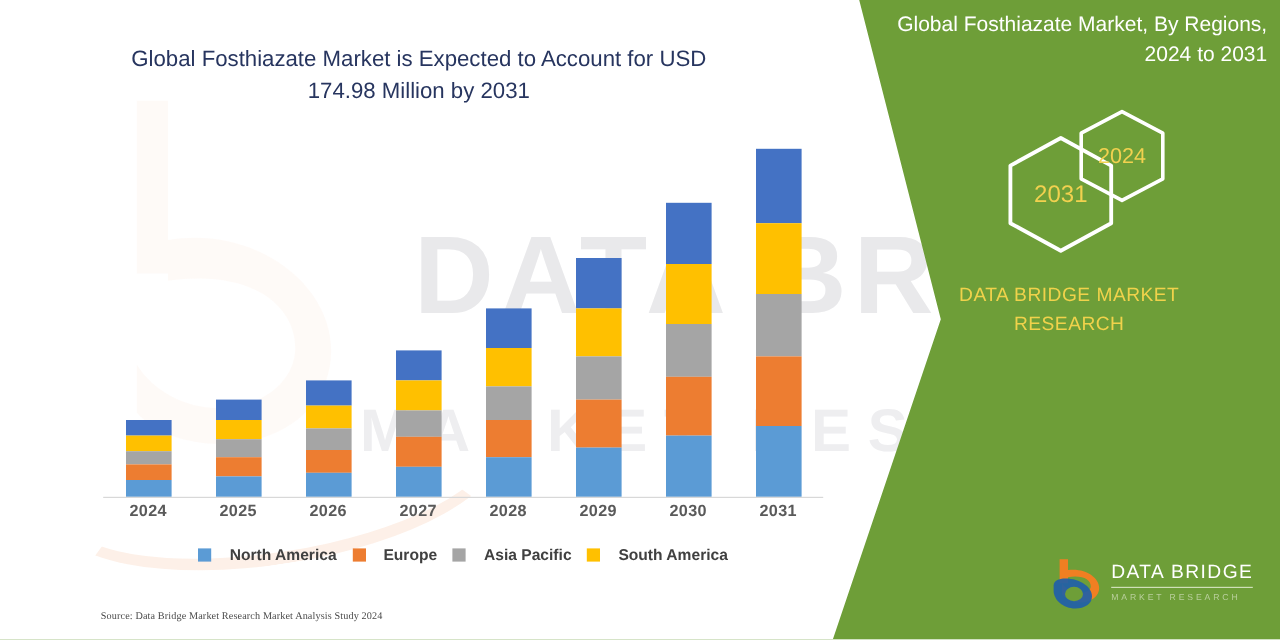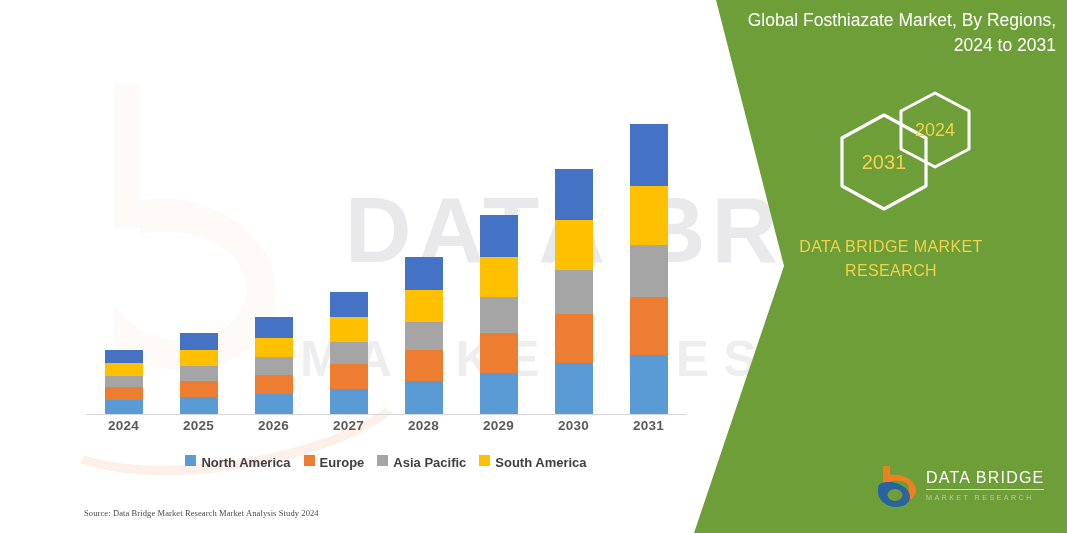--- a/index.html
+++ b/index.html
@@ -127,21 +127,21 @@
   #legend {
     position:absolute;
     left:86px; top:455px;
     width:600px;
     display:flex;
     justify-content:center;
     align-items:center;
     gap:13px;
     flex-wrap:nowrap;
   }
-  .leg-item { display:flex; gap:5px; white-space:nowrap; }
+  .leg-item { display:flex; align-items:center; gap:15px; white-space:nowrap; }
   .leg-swatch { width:11px; height:11px; display:inline-block; }
   .leg-label { font-size:13px; font-weight:700; color:#404040; }
 
   
   #footer {
     position:absolute;
     left:84px; top:508px;
     width:600px;
     display:flex;
     justify-content:space-between;
@@ -231,20 +231,21 @@
   <div class="wm-logo">
     <svg viewBox="0 0 228 300" width="228" height="300" aria-hidden="true">
       <path d="M52 6 L78 6 L78 150 L52 150 Z" fill="#fbe2d2"></path>
       <path d="M78 122 C150 110 214 158 214 214 C214 262 172 292 122 292 C92 292 66 282 52 266 L52 226 C66 248 92 262 120 262 C156 262 184 240 184 212 C184 176 146 146 78 156 Z" fill="#fbe2d2"></path>
     </svg>
   </div>
   <div class="wm-swoosh"></div>
   <div class="wm-text line1">DATA BRIDGE</div>
   <div class="wm-text line2">MARKET RESEARCH</div>
 
+  <div class="chart-title">Global Fosthiazate Market is Expected to Account for USD 174.98 Million by 2031</div>
 
   <div id="chart">
     <div class="bars" id="bars">
         <div class="bar-col">
           <div class="bar" style="height: 63.7363px;">
             <div class="seg" style="background: rgb(91, 155, 213); height: 21.6667%;"></div>
             <div class="seg" style="background: rgb(237, 125, 49); height: 20%;"></div>
             <div class="seg" style="background: rgb(165, 165, 165); height: 18.3333%;"></div>
             <div class="seg" style="background: rgb(255, 192, 0); height: 20%;"></div>
             <div class="seg" style="background: rgb(68, 114, 196); height: 20%;"></div>

